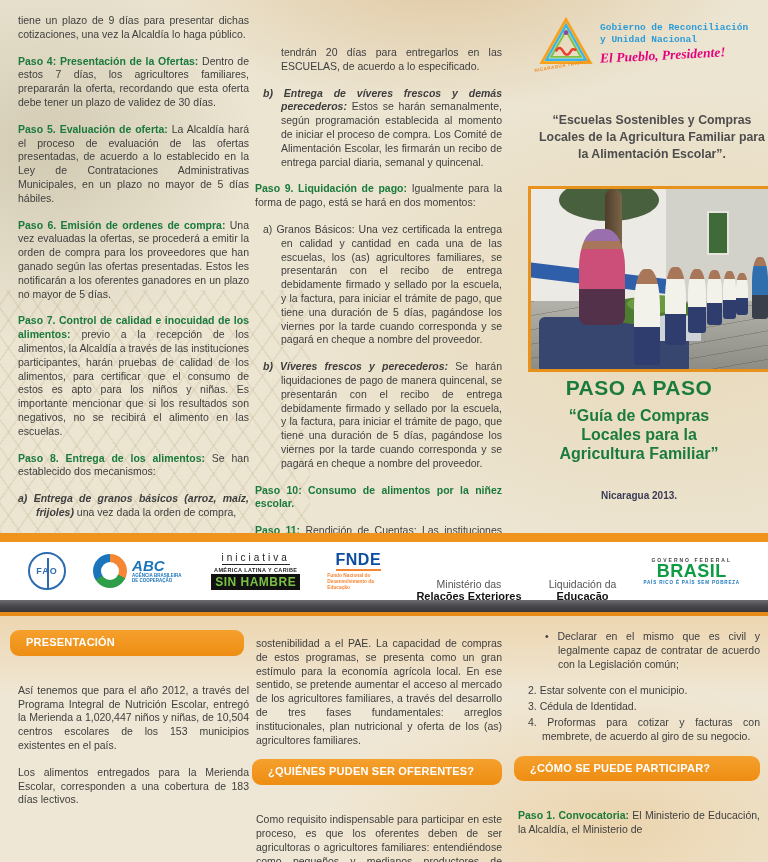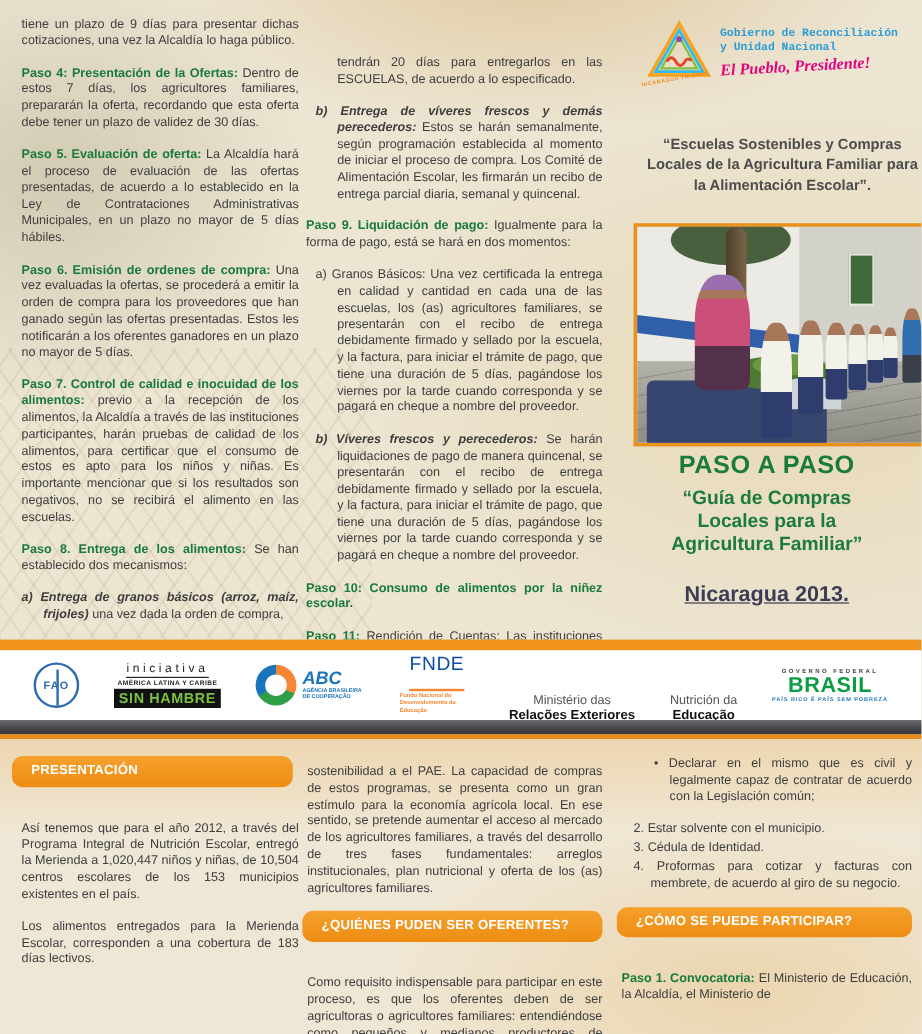--- a/index.html
+++ b/index.html
@@ -67,43 +67,43 @@
   .ph-bucket { position:absolute; left:158px; bottom:62px; width:16px; height:12px; background:#c8372a; border-radius:3px; }
   .kid { position:absolute; border-radius:40% 40% 3px 3px;
       background:linear-gradient(180deg,#a8775a 0 16%, #f2f1ea 16% 60%, #2e3d6e 60% 100%); }
   .adultblue { position:absolute; border-radius:40% 40% 3px 3px;
       background:linear-gradient(180deg,#a8775a 0 15%, #2f6fae 15% 62%, #3a3f4c 62% 100%); }
   .p1title { position:absolute; top:381px; left:0; width:258px; text-align:center;
              font-size:21px; font-weight:800; color:#1a7b3d; letter-spacing:.5px; }
   .p1sub { position:absolute; top:406px; left:29px; width:200px; text-align:center;
            font-size:16px; font-weight:bold; color:#1a7b3d; line-height:19px; }
   .p1year { position:absolute; top:489px; left:0; width:258px; text-align:center;
-            font-size:18px; font-weight:bold; color:#3c3c55;text-decoration:underline; }
+            font-size:10px; font-weight:bold; color:#3c3c55; }
 
   .orangebar { position:absolute; top:533px; left:0; width:768px; height:9px; background:#f0931d; }
 
   
   .strip { position:absolute; top:542px; left:0; width:768px; height:58px; background:#fff;
            display:flex; align-items:center; justify-content:space-between; padding:0 28px; }
   .logo { display:flex; flex-direction:column; align-items:center; justify-content:center; }
   .fao-circle { width:38px; height:38px; border:2.5px solid #2f6bb3; border-radius:50%;
                 display:flex; align-items:center; justify-content:center; position:relative; }
   .fao-acr { font-size:9px; font-weight:bold; color:#2f6bb3; letter-spacing:1px; z-index:1; }
   .fao-wheat { position:absolute; left:50%; top:4px; width:1.5px; height:30px; background:#2f6bb3; }
   .ini-l1 { font-size:10px; letter-spacing:3px; color:#222; border-bottom:1.5px solid #222; padding-bottom:1px; }
   .ini-l2 { font-size:5.5px; font-weight:bold; color:#222; letter-spacing:.4px; margin-top:2px; }
   .ini-l3 { font-size:12px; font-weight:800; color:#7ac143; background:#111; padding:1px 4px; letter-spacing:.5px; margin-top:1px; }
   .abcrow { display:flex; align-items:center; }
   .abc-ring { width:34px; height:34px; border-radius:50%;
       background:conic-gradient(#f58634 0 32%, #2e9e49 32% 66%, #1b75bb 66% 100%); position:relative; margin-right:5px; }
   .abc-ring::after { content:""; position:absolute; left:8px; top:8px; width:18px; height:18px; border-radius:50%; background:#fff; }
   .abc-acr { font-size:15px; font-weight:800; font-style:italic; color:#1b75bb; line-height:14px; }
   .abc-cap { font-size:4.5px; color:#1b75bb; font-weight:bold; width:52px; line-height:5.5px; }
-  .fnde-acr { font-size:16px; font-weight:400; color:#0c4da2; letter-spacing:.5px; line-height:15px;
-              border-bottom:2px solid #f58634; padding-bottom:13px; }
+  .fnde-acr { font-size:16px; font-weight:700; color:#0c4da2; letter-spacing:.5px; line-height:15px;
+              border-bottom:2px solid #f58634; padding-bottom:2px; }
   .fnde-cap { font-size:4.8px; color:#f58634; font-weight:bold; width:62px; line-height:6px; margin-top:2px; }
   .min { text-align:center; }
   .min-l1 { font-size:10.5px; color:#555; line-height:12px;margin-top:38px; }
   .min-l2 { font-size:11px; font-weight:bold; color:#111; line-height:12px; }
   .br-top { font-size:5px; letter-spacing:2px; color:#444; font-weight:bold; }
   .br-name { font-size:18px; font-weight:900; color:#0d9c44; line-height:17px; letter-spacing:.5px; }
   .br-bottom { font-size:4.6px; letter-spacing:.8px; color:#1b75bb; font-weight:bold; }
 
   .darkbar { position:absolute; top:600px; left:0; width:768px; height:12px;
              background:linear-gradient(180deg,#6c6c70,#46464a 55%, #37373b); }
@@ -203,43 +203,43 @@
 <div class="orangebar"></div>
 
 <div class="strip">
   <div class="logo">
     <div class="fao-circle">
       <div class="fao-wheat"></div>
       <span class="fao-acr">FAO</span>
     </div>
   </div>
   <div class="logo">
-    <span class="ini-l1">iniciativa</span>
-    <span class="ini-l2">AMÉRICA LATINA Y CARIBE</span>
-    <span class="ini-l3">SIN HAMBRE</span>
-  </div>
-  <div class="logo">
     <div class="abcrow">
       <div class="abc-ring"></div>
       <div>
         <div class="abc-acr">ABC</div>
         <div class="abc-cap">AGÊNCIA BRASILEIRA DE COOPERAÇÃO</div>
       </div>
     </div>
   </div>
   <div class="logo">
+    <span class="ini-l1">iniciativa</span>
+    <span class="ini-l2">AMÉRICA LATINA Y CARIBE</span>
+    <span class="ini-l3">SIN HAMBRE</span>
+  </div>
+  <div class="logo">
     <span class="fnde-acr">FNDE</span>
     <span class="fnde-cap">Fundo Nacional do Desenvolvimento da Educação</span>
   </div>
   <div class="logo min">
     <span class="min-l1">Ministério das</span>
     <span class="min-l2">Relações Exteriores</span>
   </div>
   <div class="logo min">
-    <span class="min-l1">Nutrición da</span>
+    <span class="min-l1">Liquidación da</span>
     <span class="min-l2">Educação</span>
   </div>
   <div class="logo">
     <span class="br-top">GOVERNO FEDERAL</span>
     <span class="br-name">BRASIL</span>
     <span class="br-bottom">PAÍS RICO É PAÍS SEM POBREZA</span>
   </div>
 </div>
 
 <div class="darkbar"></div>

